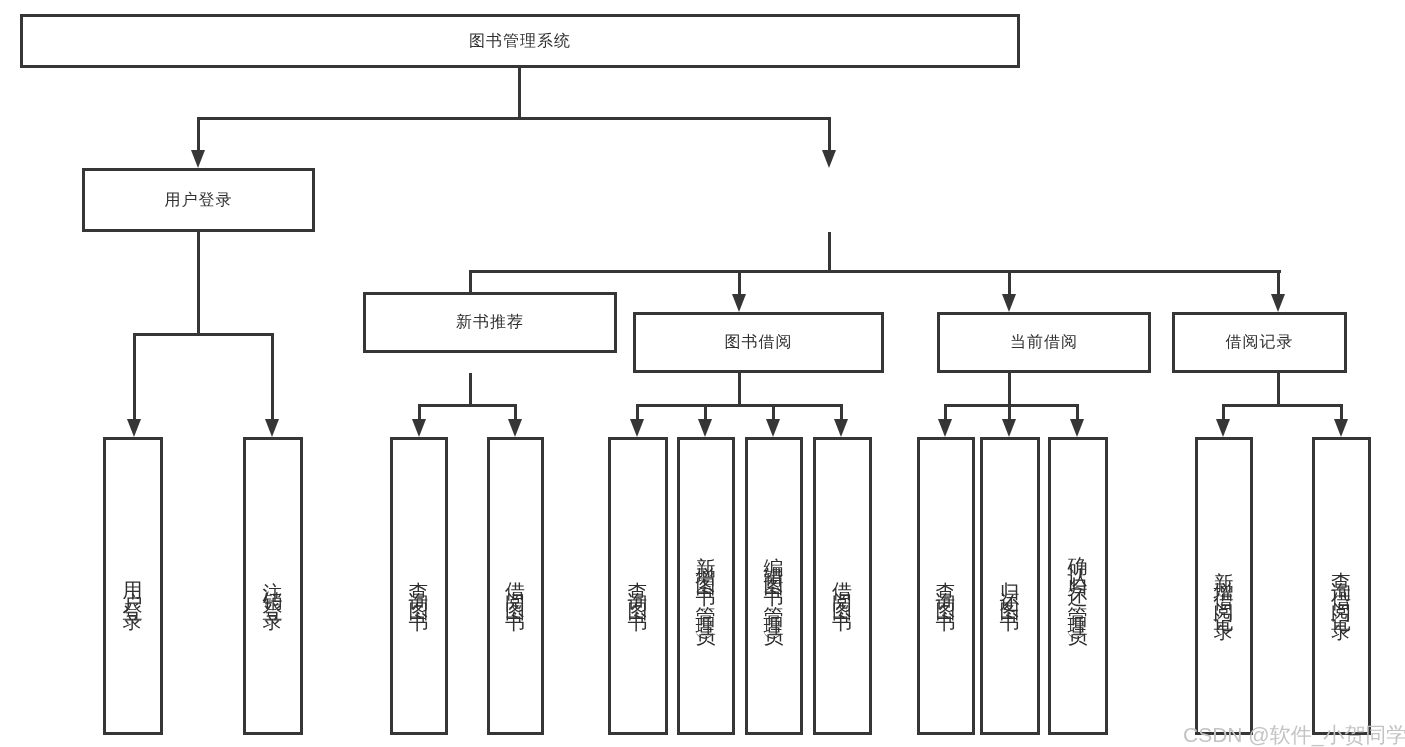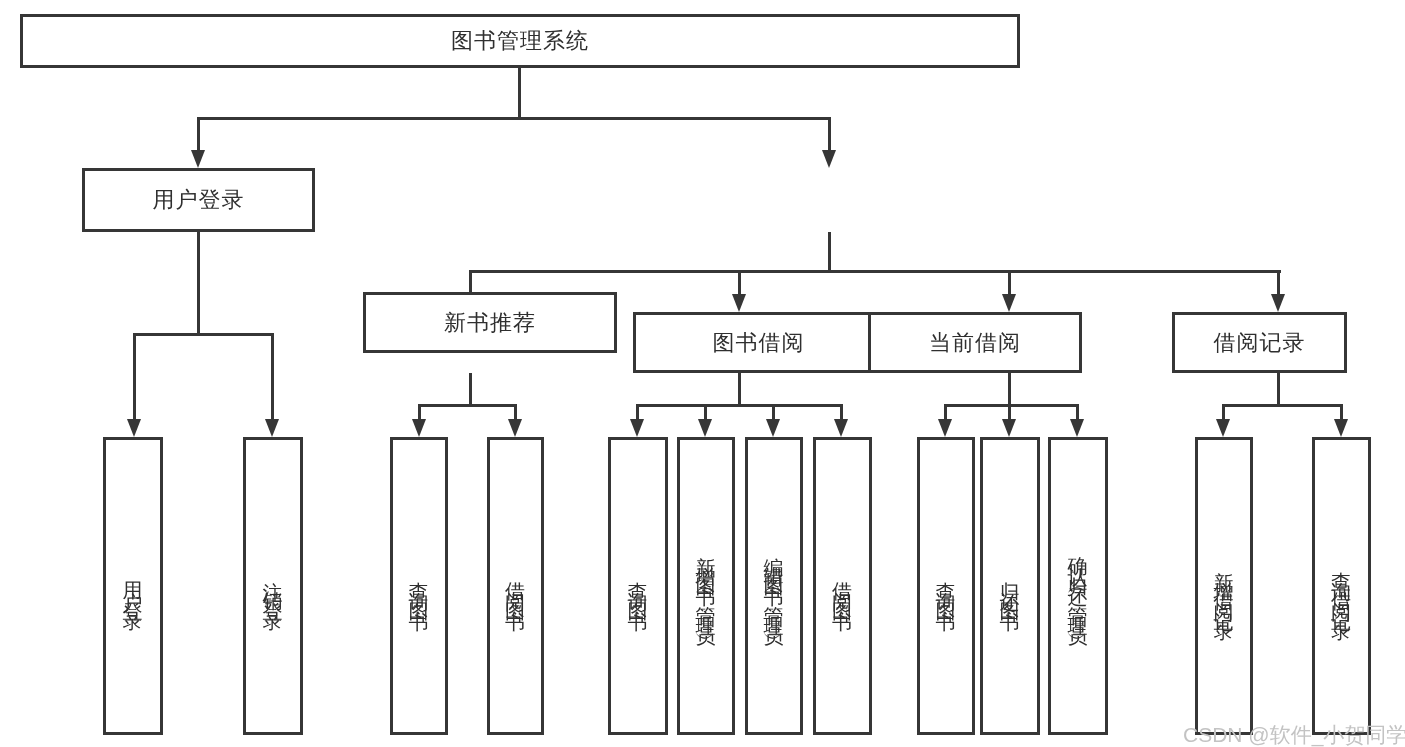--- a/index.html
+++ b/index.html
@@ -18,21 +18,21 @@
     overflow:hidden;
   }
   .box{
     position:absolute;
     background:var(--box-fill);
     border:3px solid var(--line);
     display:flex;align-items:center;justify-content:center;
     z-index:2;
   }
   .hbox span{
-    font-size:22px;
+    font-size:16px;
     letter-spacing:1px;
     color:var(--text);
     white-space:nowrap;
   }
   .vbox .vtext{
     writing-mode:vertical-lr;
     text-orientation:mixed;
     font-size:20px;
     letter-spacing:10px;
     line-height:1;
@@ -93,21 +93,21 @@
   <div class="ah" style="left:1002px;top:294px"></div>
   <div class="vl" style="left:1277px;top:270px;height:25px"></div>
   <div class="ah" style="left:1271px;top:294px"></div>
 
   <div class="box hbox" style="left:363px;top:292px;width:254px;height:61px">
     <span>新书推荐</span>
   </div>
   <div class="box hbox" style="left:633px;top:312px;width:251px;height:61px">
     <span>图书借阅</span>
   </div>
-  <div class="box hbox" style="left:868px;top:312px;width:214px;height:61px">
+  <div class="box hbox" style="left:937px;top:312px;width:214px;height:61px">
     <span>当前借阅</span>
   </div>
   <div class="box hbox" style="left:1172px;top:312px;width:175px;height:61px">
     <span>借阅记录</span>
   </div>
 
   <div class="vl" style="left:469px;top:373px;height:34px"></div>
   <div class="hl" style="left:418px;top:404px;width:99px"></div>
   <div class="vl" style="left:418px;top:404px;height:16px"></div>
   <div class="ah" style="left:412px;top:419px"></div>

